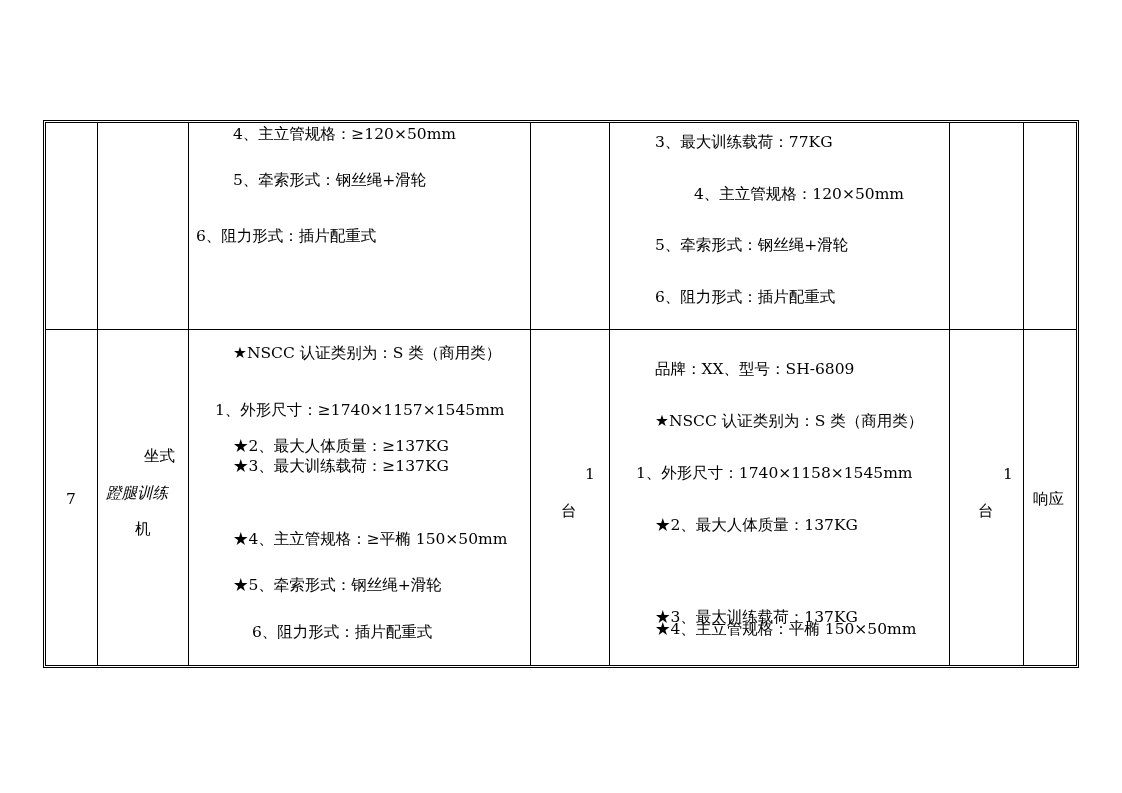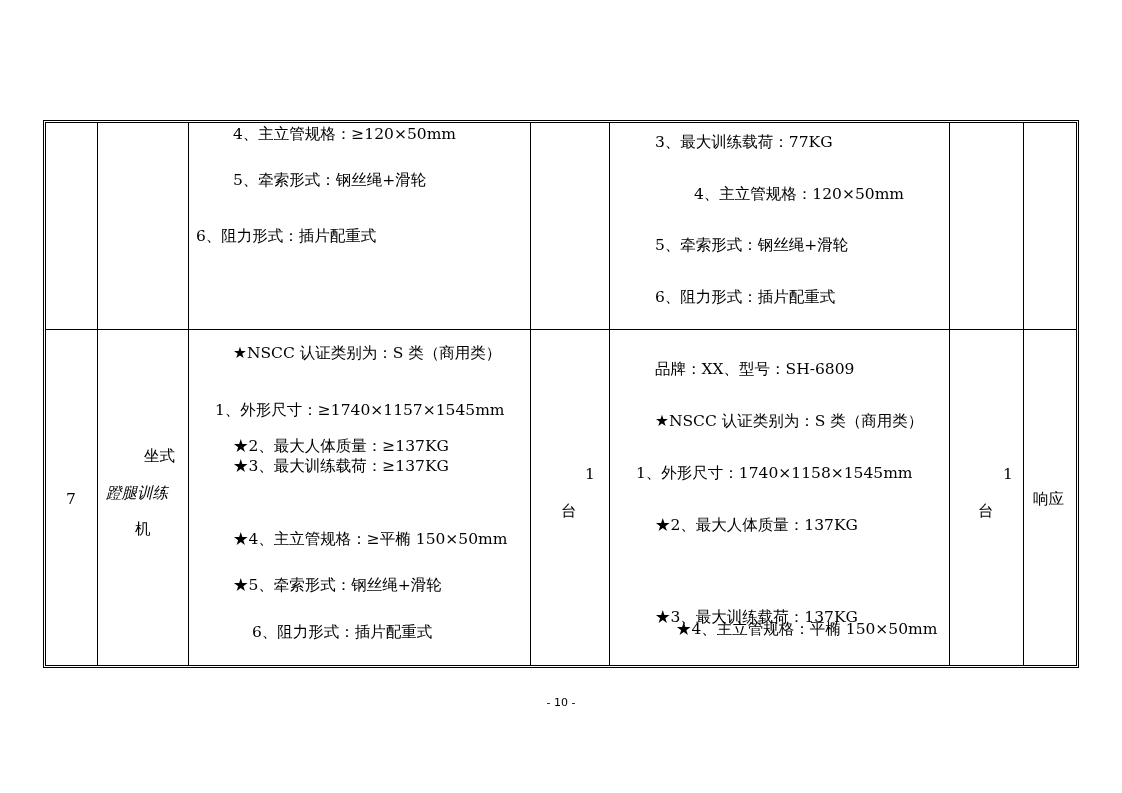--- a/index.html
+++ b/index.html
@@ -58,22 +58,21 @@
     <span class="txt" style="left:252px; top:622px;">6、阻力形式：插片配重式</span>
 
     <span class="txt" style="left:585px; top:464px;">1</span>
     <span class="txt" style="left:561px; top:501px;">台</span>
 
     <span class="txt" style="left:655px; top:359px;">品牌：XX、型号：SH-6809</span>
     <span class="txt" style="left:655px; top:411px;">★NSCC 认证类别为：S 类（商用类）</span>
     <span class="txt" style="left:636px; top:463px;">1、外形尺寸：1740×1158×1545mm</span>
     <span class="txt" style="left:655px; top:515px;">★2、最大人体质量：137KG</span>
     <span class="txt" style="left:655px; top:599px;margin-top:8px;">★3、最大训练载荷：137KG</span>
-    <span class="txt" style="left:655px; top:619px;margin-left:21px;">★4、主立管规格：平椭 150×50mm</span>
+    <span class="txt" style="left:655px; top:619px;">★4、主立管规格：平椭 150×50mm</span>
 
     <span class="txt" style="left:1003px; top:464px;">1</span>
     <span class="txt" style="left:978px; top:501px;">台</span>
 
     <span class="txt" style="left:1033px; top:489px;">响应</span>
   </div>
 
-  <div class="page-number">- 10 -</div>
 </div>
 
 </body></html>

